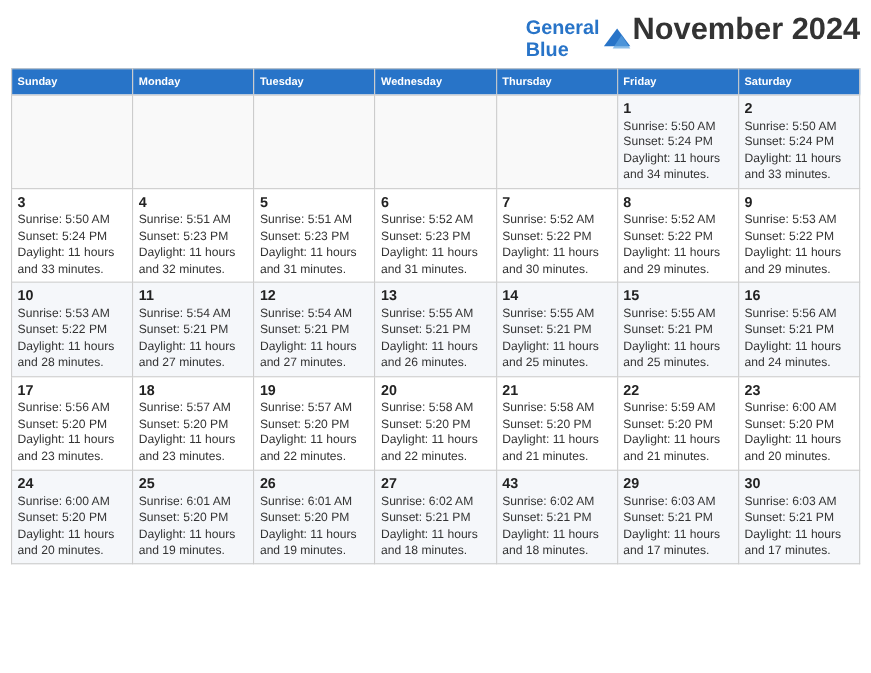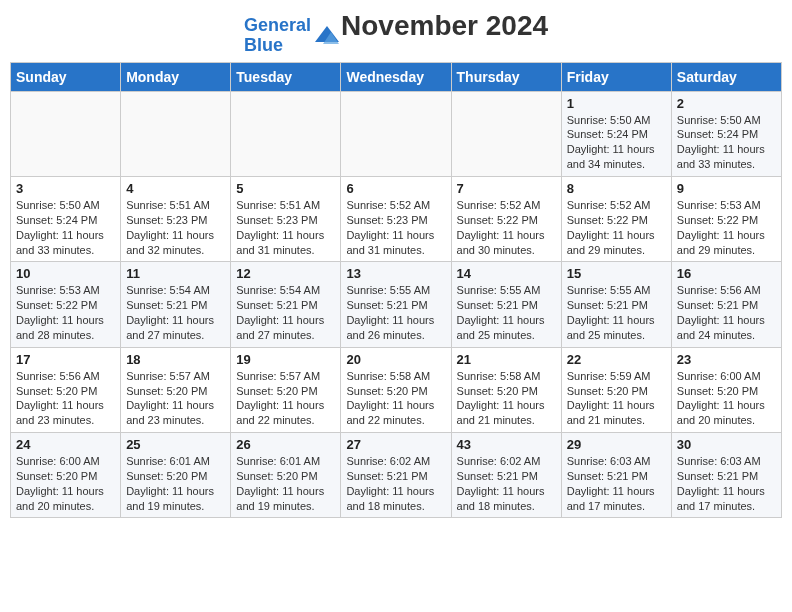--- a/index.html
+++ b/index.html
@@ -5,21 +5,21 @@
     * { box-sizing: border-box; margin: 0; padding: 0; }
     body {
       font-family: Arial, sans-serif;
       background: #fff;
       width: 792px;
       min-height: 612px;
       padding: 10px;
     }
     .header {
       display: flex;
-      justify-content: center;
+      justify-content: flex-end;
       align-items: flex-start;
       margin-bottom: 6px;
     }
     .logo {
       display: flex;
       align-items: center;
       margin-top: 6px;
     }
     .logo-text {
       font-size: 18px;
@@ -50,21 +50,21 @@
     .calendar-table {
       width: 100%;
       border-collapse: collapse;
       table-layout: fixed;
     }
     .calendar-table th {
       background-color: #2874c8;
       color: #fff;
       text-align: left;
       padding: 6px 5px;
-      font-size: 14px;
+      font-size: 10px;
       border: 1px solid #ccc;
     }
     .calendar-table td {
       vertical-align: top;
       border: 1px solid #ccc;
       padding: 4px 5px;
       height: 78px;
       font-size: 11px;
       color: #333;
       background: #fff;

